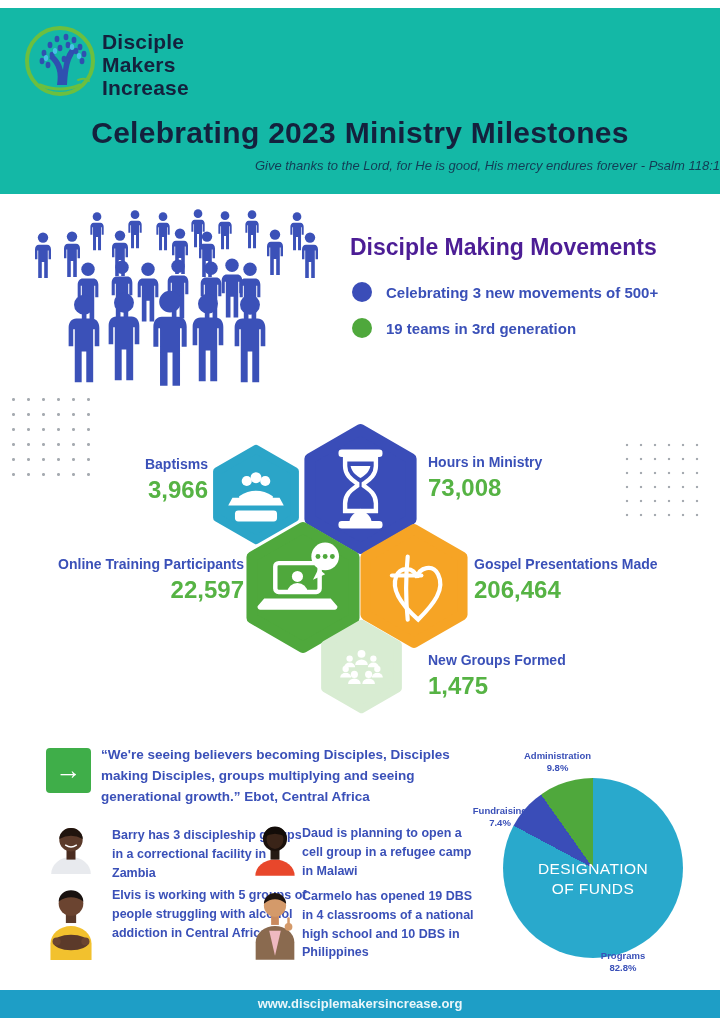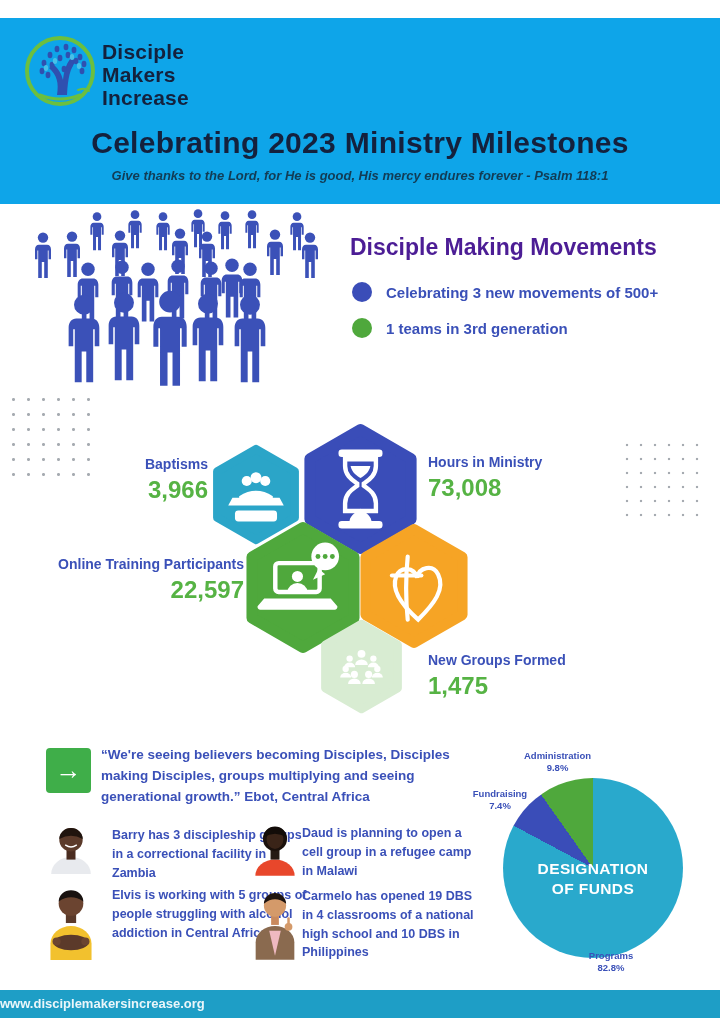--- a/index.html
+++ b/index.html
@@ -1,24 +1,24 @@
 <!DOCTYPE html>
 <html><head>
 <meta charset="utf-8">
 <style>
   * { margin:0; padding:0; box-sizing:border-box; }
   body { font-family:"Liberation Sans", sans-serif; background:#fff; }
   .page { position:relative; width:720px; height:1018px; background:#ffffff; overflow:hidden; }
 
   
-  .header { position:absolute; left:0; top:18px; width:720px; height:186px; background:#0ea5e9; }
+  .header { position:absolute; left:0; top:8px; width:720px; height:186px; background:#14b8a6; }
   .logo-svg { position:absolute; left:22px; top:15px; }
   .logo-text { position:absolute; left:102px; top:22px; font-size:21px; font-weight:800; line-height:1.1; color:#14213D; letter-spacing:.2px; }
   .title { position:absolute; left:0; top:108px; width:720px; text-align:center; font-size:30px; font-weight:800; color:#14213D; letter-spacing:.3px; }
-  .subtitle { position:absolute; left:0; top:150px; width:720px; text-align:center; font-size:13px; font-style:italic; font-weight:700; color:#123C55; }
+  .subtitle { position:absolute; left:0; top:150px; width:720px; text-align:right; font-size:13px; font-style:italic; font-weight:400; color:#123C55; }
 
   
   .crowd { position:absolute; left:15px; top:198px; }
   .mov-heading { position:absolute; left:350px; top:234px; width:360px; font-size:23px; font-weight:800; color:#4c1d95; }
   .mov-list { position:absolute; left:352px; top:282px; width:360px; display:flex; flex-direction:column; gap:16px; }
   .mov-item { display:flex; align-items:center; gap:14px; }
   .mov-dot { width:20px; height:20px; border-radius:50%; flex:0 0 auto; }
   .mov-label { font-size:15px; font-weight:700; color:#3A50B8; }
 
   
@@ -54,29 +54,29 @@
   .av2 { left:250px; top:820px; }
   .av3 { left:38px;  top:884px; }
   .av4 { left:246px; top:886px; }
   .st1 { left:112px; top:826px; width:190px; }
   .st2 { left:302px; top:824px; width:172px; }
   .st3 { left:112px; top:886px; width:205px; }
   .st4 { left:302px; top:887px; width:176px; }
 
   
   .pie { position:absolute; left:503px; top:778px; width:180px; height:180px; border-radius:50%; }
-  .pie-center { position:absolute; left:50%; top:56%; transform:translate(-50%,-50%); width:150px; text-align:center; color:#fff; font-size:15.5px; font-weight:700; letter-spacing:.4px; line-height:1.3; }
+  .pie-center { position:absolute; left:50%; top:56%; transform:translate(-50%,-50%); width:150px; text-align:center; color:#fff; font-size:15.5px; font-weight:400; letter-spacing:.4px; line-height:1.3; }
   .pie-label { position:absolute; text-align:center; font-size:9.5px; font-weight:700; color:#3A50B8; line-height:1.3; }
   .pl-admin { left:510px; top:750px; width:95px; }
-  .pl-fund  { left:455px; top:788px; width:90px;text-align:center; }
-  .pl-prog  { left:566px; top:950px; width:90px; }
+  .pl-fund  { left:455px; top:805px; width:90px;text-align:center; }
+  .pl-prog  { left:578px; top:950px; width:90px; }
 
   
   .footer { position:absolute; left:0; top:990px; width:720px; height:28px; background:#1E9EC6; }
-  .footer-url { width:100%; line-height:28px; color:#EAF6FA; font-size:13px; font-weight:700; }
+  .footer-url { width:100%; text-align:center; line-height:28px; color:#EAF6FA; font-size:13px; font-weight:700; }
 </style>
 </head>
 <body>
 
 <div class="page">
 
   <div class="header">
     <svg class="logo-svg" width="76" height="76" viewBox="0 0 76 76">
       <circle cx="38" cy="38" r="33" fill="none" stroke="#6CBF3F" stroke-width="4"></circle>
       <path d="M35,62 c2,-12 0,-20 -8,-27 l5,-3 c6,5 8,11 9,15 c1,-9 3,-16 8,-22 l5,3 c-6,8 -8,16 -9,34 z" fill="#2F50B0"></path>
@@ -152,21 +152,21 @@
   </svg>
 
   <div class="mov-heading">Disciple Making Movements</div>
   <div class="mov-list">
     <div class="mov-item">
       <span class="mov-dot" style="background: rgb(58, 77, 184);"></span>
       <span class="mov-label">Celebrating 3 new movements of 500+</span>
     </div>
     <div class="mov-item">
       <span class="mov-dot" style="background: rgb(79, 168, 60);"></span>
-      <span class="mov-label">1 teams in 3rd generation</span>
+      <span class="mov-label">19 teams in 3rd generation</span>
     </div>
   </div>
 
   <div class="dots dots-left"></div>
   <div class="dots dots-right"></div>
 
   <svg class="hex hex-baptism" width="88" height="101" viewBox="0 0 104 120">
     <polygon points="52,6 98,32.5 98,87.5 52,114 6,87.5 6,32.5" stroke-width="10" stroke-linejoin="round" fill="#2BA5C8" stroke="#2BA5C8"></polygon>
     <g fill="#fff">
       <circle cx="41" cy="44" r="6"></circle>
@@ -234,20 +234,24 @@
     <div class="stat-value">3,966</div>
   </div>
   <div class="stat stat-hours">
     <div class="stat-label">Hours in Ministry</div>
     <div class="stat-value">73,008</div>
   </div>
   <div class="stat stat-online">
     <div class="stat-label">Online Training Participants</div>
     <div class="stat-value">22,597</div>
   </div>
+  <div class="stat stat-gospel">
+    <div class="stat-label">Gospel Presentations Made</div>
+    <div class="stat-value">206,464</div>
+  </div>
   <div class="stat stat-newgroups">
     <div class="stat-label">New Groups Formed</div>
     <div class="stat-value">1,475</div>
   </div>
 
   <div class="quote-box">→</div>
   <div class="quote-text">“We're seeing believers becoming Disciples, Disciples making Disciples, groups multiplying and seeing generational growth.” Ebot, Central Africa</div>
 
   <svg class="avatar av1" width="54" height="54" viewBox="0 0 60 60">
     <path d="M8,60 a22,19 0 0 1 44,0 z" fill="#E8EAEE"></path>

